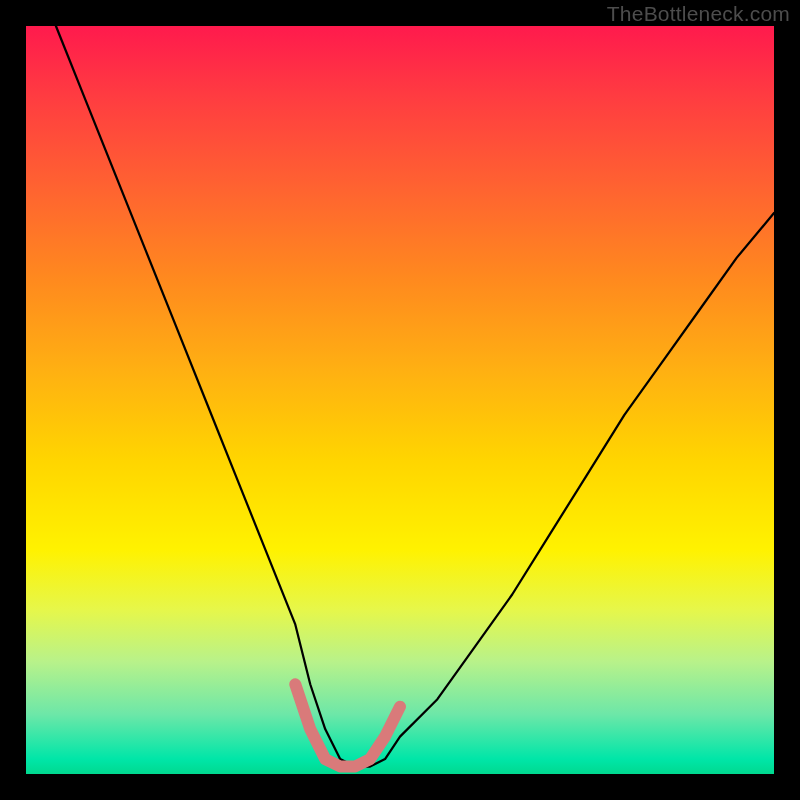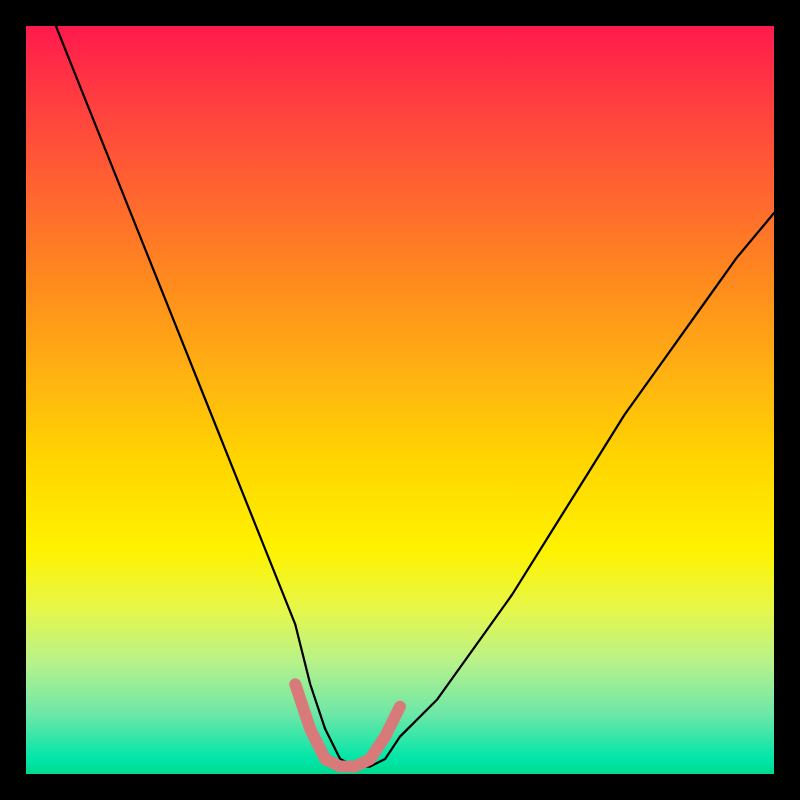--- a/index.html
+++ b/index.html
@@ -54,19 +54,20 @@
     color: #4d4d4d;
     font-size: 21px;
     font-weight: 500;
     letter-spacing: 0.2px;
   }
 </style>
 </head>
 <body>
 
 <div class="stage">
+  <div class="watermark">TheBottleneck.com</div>
   <div class="plot-area">
     <svg class="plot-svg" viewBox="0 0 100 100" preserveAspectRatio="none">
       <path id="main-curve" fill="none" stroke="#000" stroke-width="0.3" stroke-linejoin="round" stroke-linecap="round" d="M4.00 0.00 L8.00 10.00 L12.00 20.00 L16.00 30.00 L20.00 40.00 L24.00 50.00 L28.00 60.00 L32.00 70.00 L36.00 80.00 L38.00 88.00 L40.00 94.00 L42.00 98.00 L44.00 99.00 L46.00 99.00 L48.00 98.00 L50.00 95.00 L55.00 90.00 L60.00 83.00 L65.00 76.00 L70.00 68.00 L75.00 60.00 L80.00 52.00 L85.00 45.00 L90.00 38.00 L95.00 31.00 L100.00 25.00"></path>
       <path id="pink-overlay" fill="none" stroke="#d97a7a" stroke-width="1.6" stroke-linejoin="round" stroke-linecap="round" d="M36.00 88.00 L38.00 94.00 L40.00 98.00 L42.00 99.00 L44.00 99.00 L46.00 98.00 L48.00 95.00 L50.00 91.00"></path>
     </svg>
   </div>
 </div>
 
 </body></html>

